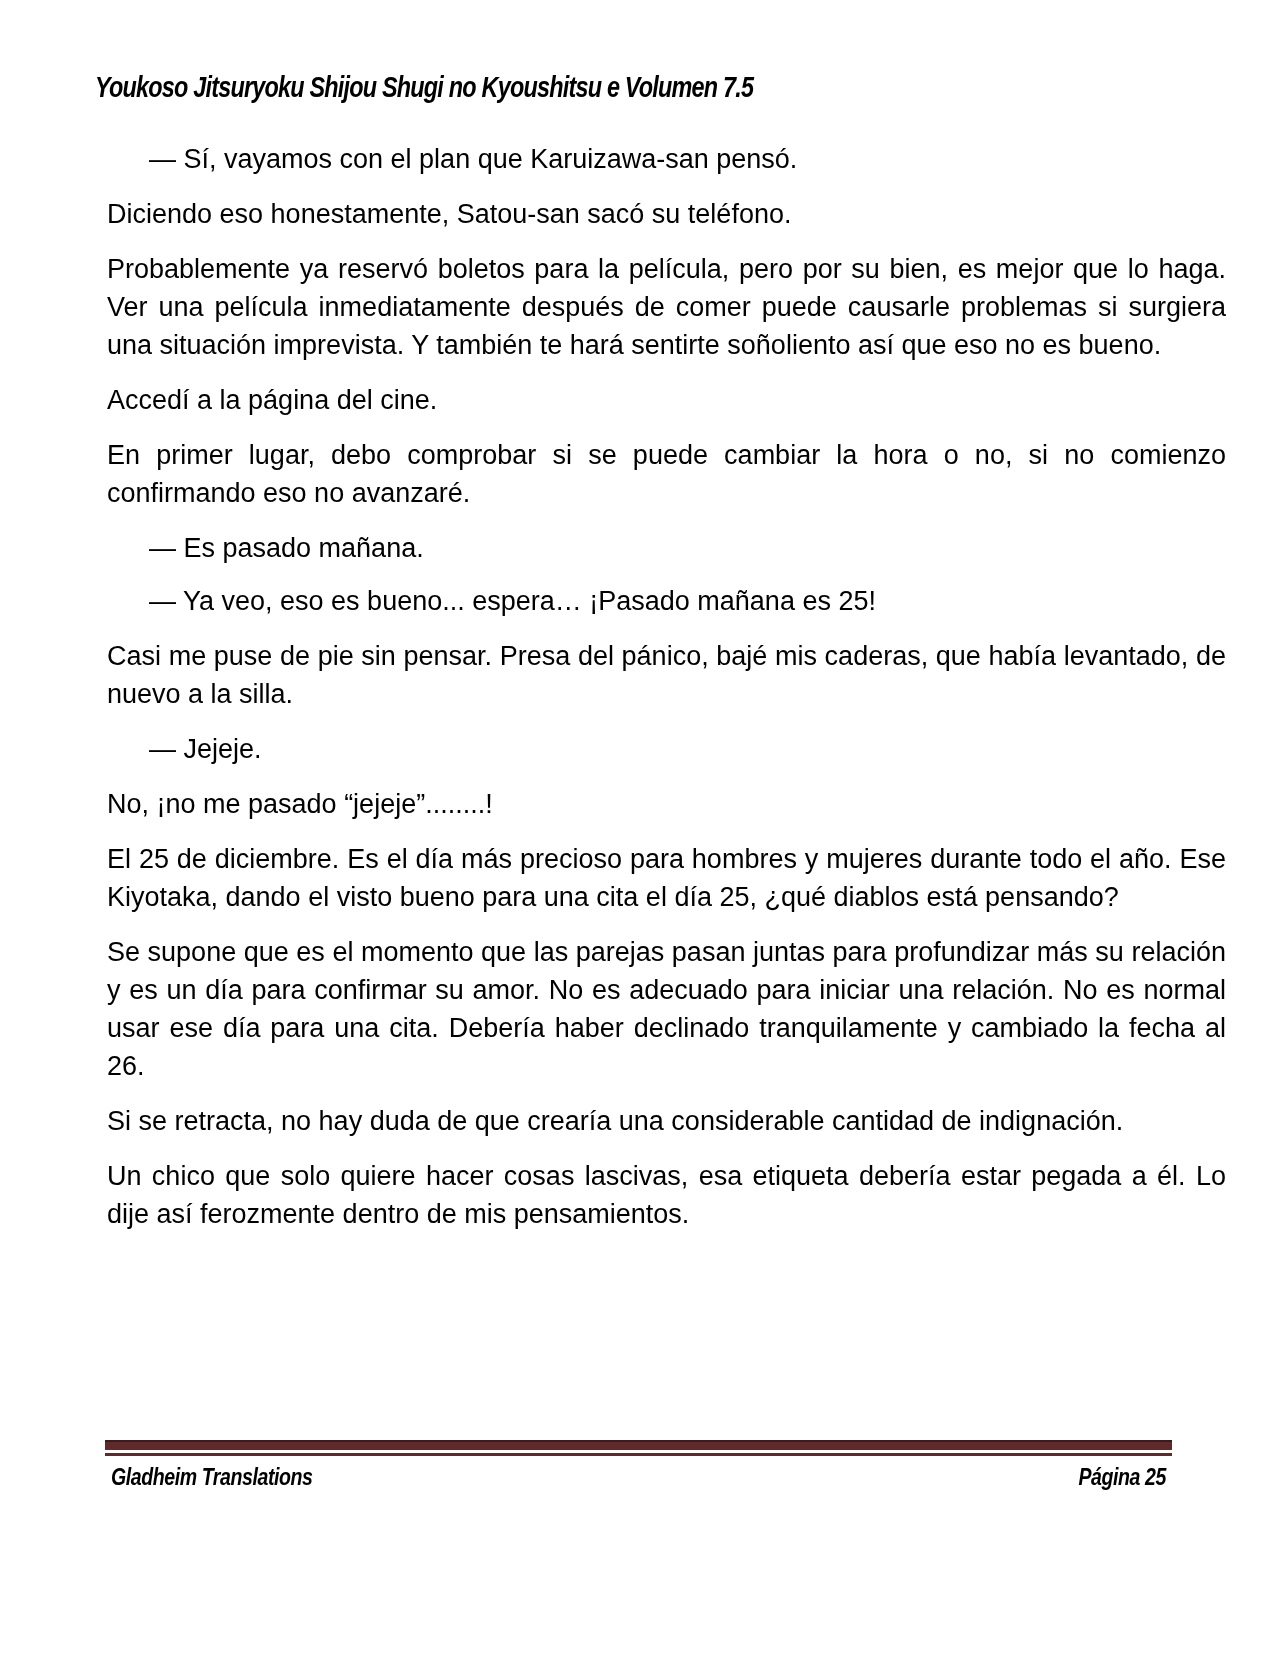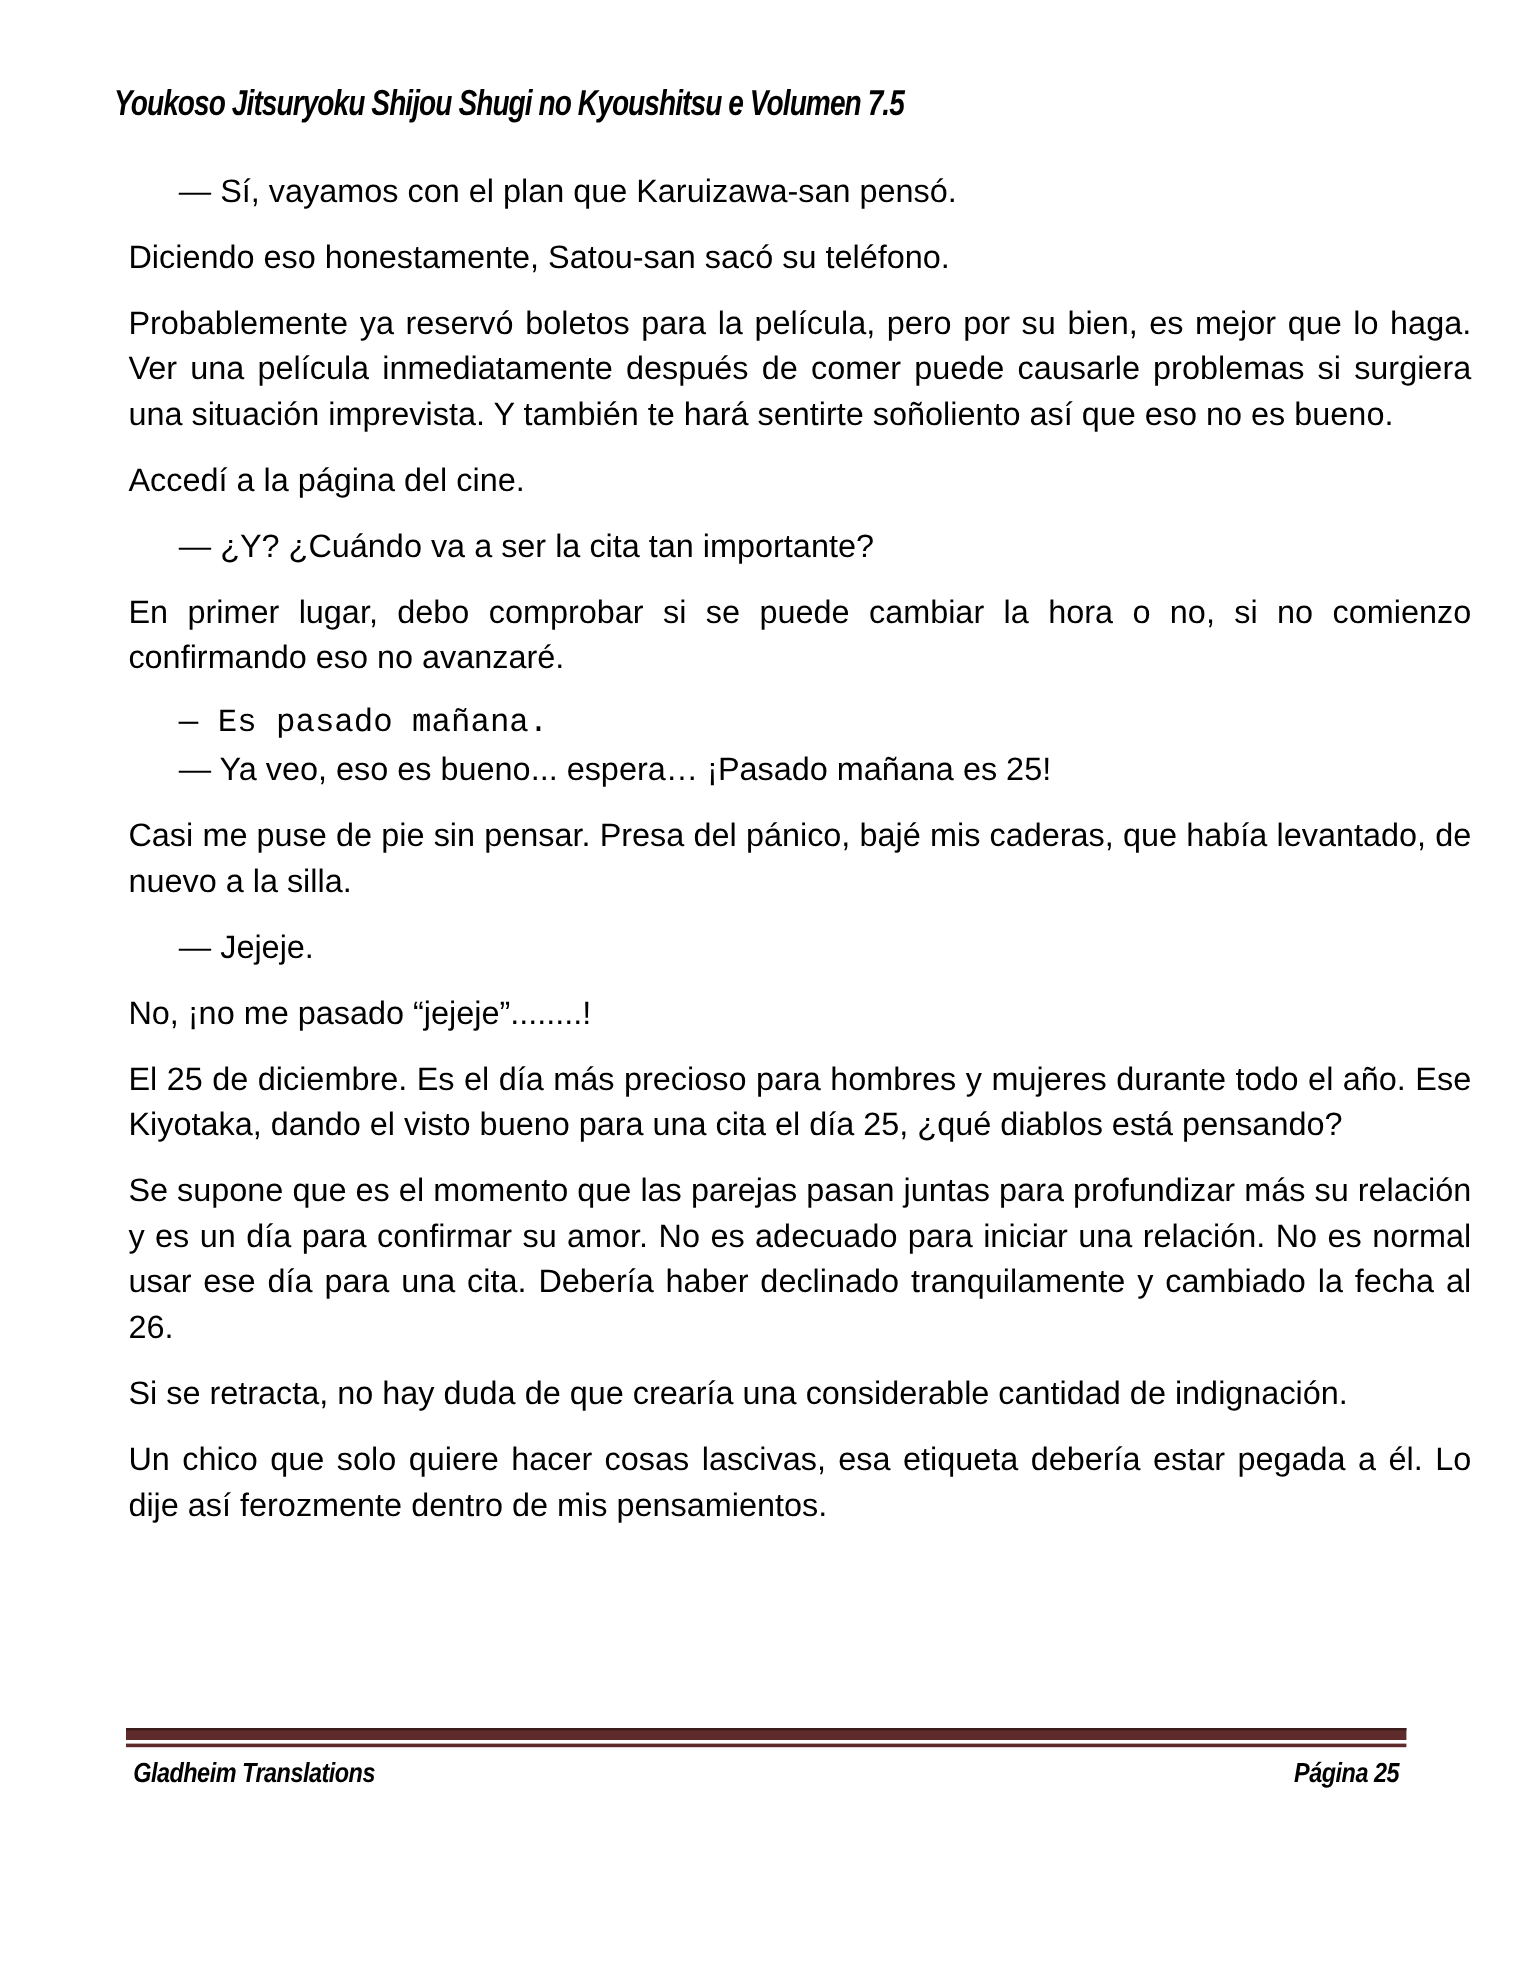--- a/index.html
+++ b/index.html
@@ -42,22 +42,21 @@
     margin: 0 0 17px 0;
     text-align: left;
   }
   .para.justify {
     text-align: justify;
   }
   .para.dialogue {
     padding-left: 42px;
   }
   .para.tight {
-    margin-bottom: 0;
-    font-family: Liberation Mono, monospace;
+    margin-bottom: 15px;
   }
   .footer {
     position: absolute;
     top: 1440px;
     left: 105px;
     width: 1067px;
   }
   .footer-rule-thick {
     height: 8px;
     background: #5E2A2A;
@@ -101,21 +100,20 @@
 
   <div class="header">
     <span class="header-title">Youkoso Jitsuryoku Shijou Shugi no Kyoushitsu e Volumen 7.5</span>
   </div>
 
   <div class="body-text">
     <div class="para dialogue">— Sí, vayamos con el plan que Karuizawa-san pensó.</div>
     <div class="para">Diciendo eso honestamente, Satou-san sacó su teléfono.</div>
     <div class="para justify">Probablemente ya reservó boletos para la película, pero por su bien, es mejor que lo haga. Ver una película inmediatamente después de comer puede causarle problemas si surgiera una situación imprevista. Y también te hará sentirte soñoliento así que eso no es bueno.</div>
     <div class="para">Accedí a la página del cine.</div>
-    <div class="para dialogue">— ¿Y? ¿Cuándo va a ser la cita tan importante?</div>
     <div class="para justify">En primer lugar, debo comprobar si se puede cambiar la hora o no, si no comienzo confirmando eso no avanzaré.</div>
     <div class="para dialogue tight">— Es pasado mañana.</div>
     <div class="para dialogue">— Ya veo, eso es bueno... espera… ¡Pasado mañana es 25!</div>
     <div class="para justify">Casi me puse de pie sin pensar. Presa del pánico, bajé mis caderas, que había levantado, de nuevo a la silla.</div>
     <div class="para dialogue">— Jejeje.</div>
     <div class="para">No, ¡no me pasado “jejeje”........!</div>
     <div class="para justify">El 25 de diciembre. Es el día más precioso para hombres y mujeres durante todo el año. Ese Kiyotaka, dando el visto bueno para una cita el día 25, ¿qué diablos está pensando?</div>
     <div class="para justify">Se supone que es el momento que las parejas pasan juntas para profundizar más su relación y es un día para confirmar su amor. No es adecuado para iniciar una relación. No es normal usar ese día para una cita. Debería haber declinado tranquilamente y cambiado la fecha al 26.</div>
     <div class="para justify">Si se retracta, no hay duda de que crearía una considerable cantidad de indignación.</div>
     <div class="para justify">Un chico que solo quiere hacer cosas lascivas, esa etiqueta debería estar pegada a él. Lo dije así ferozmente dentro de mis pensamientos.</div>

